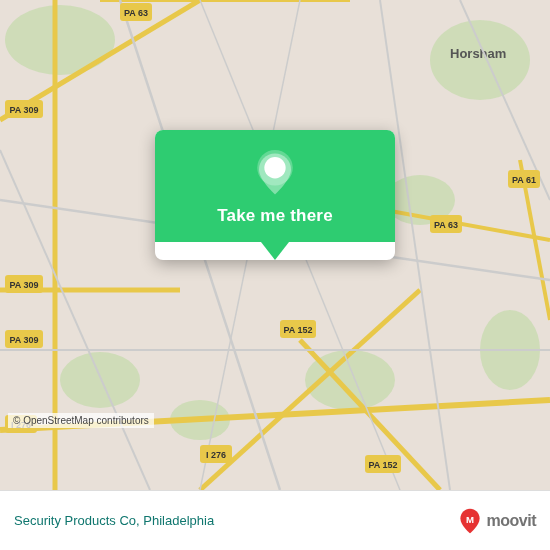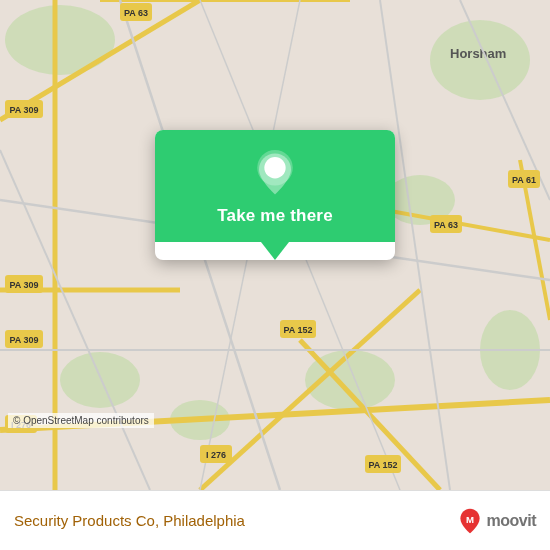--- a/index.html
+++ b/index.html
@@ -102,22 +102,22 @@
     }
 
     #moovit-text {
       font-size: 16px;
       font-weight: bold;
       color: #737373;
       letter-spacing: -0.5px;
     }
 
     #bottom-location-text {
-      font-size: 15px;
-      color: #a16207;
+      font-size: 13px;
+      color: #0f766e;
       flex: 1;
     }
 
     #attribution-bar {
       position: absolute;
       bottom: 62px;
       left: 8px;
       font-size: 10px;
       color: #444;
       background: rgba(255,255,255,0.75);

